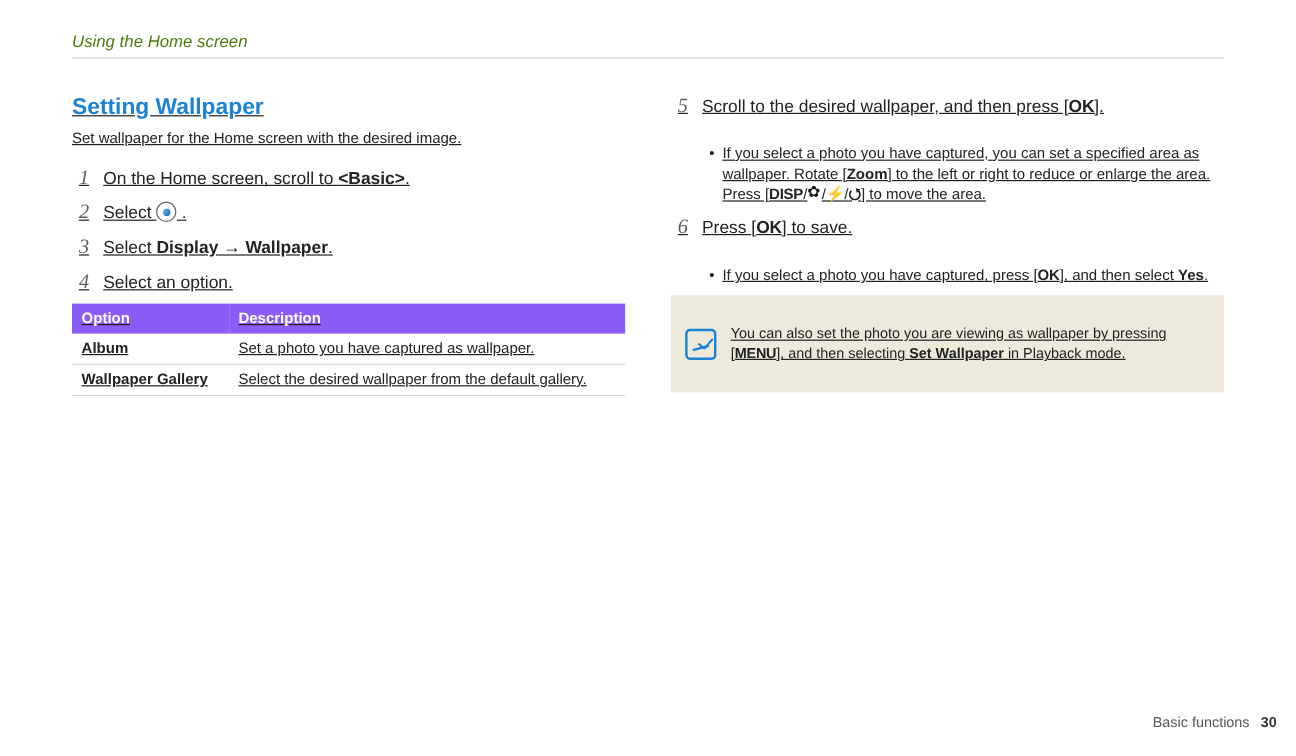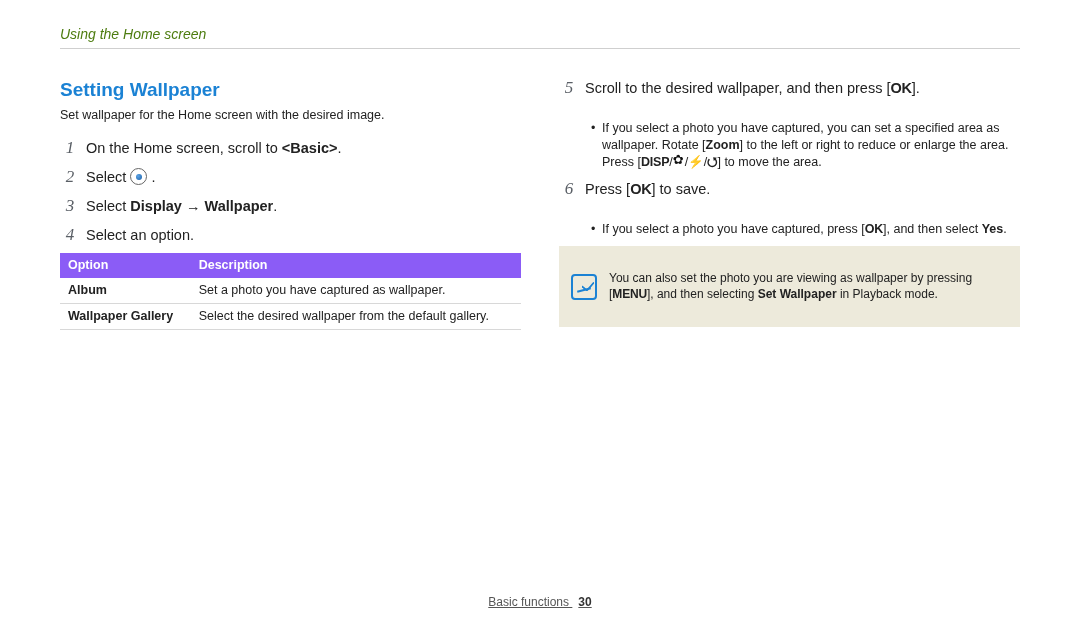--- a/index.html
+++ b/index.html
@@ -24,20 +24,21 @@
     font-size: 14px;
     font-style: italic;
     color: #4d7c0f;
     border-bottom: 1px solid #cfcfcf;
     padding-bottom: 4px;
     margin-bottom: 28px;
   }
   .columns {
     display: flex;
     gap: 38px;
+    text-decoration: underline;
   }
   .col {
     flex: 1 1 50%;
   }
   .section-title {
     color: #1b82d4;
     font-size: 19px;
     font-weight: 600;
     margin: 0 0 4px 0;
   }
@@ -162,26 +163,25 @@
     left: 11px; top: 3px;
     width: 6px; height: 10px;
     border: 2px solid #1b82d4;
     border-left: none;
     border-top: none;
     border-radius: 0 0 3px 0;
     transform: rotate(40deg);
   }
   .footer {
     position: absolute;
-    left: 0; right: 0;
+    left: 0; right: 16px;
     bottom: 20px;
-    text-align: center;
+    text-align: right;
     font-size: 12px;
     color: #555;
-    text-decoration: underline;
   }
   .footer .pg { font-weight: 600; color: #333; margin-left: 6px; }
 
   .dir-icons {
     font-family: Arial, sans-serif;
     font-weight: 700;
   }
   .flower {
     display:inline-block;
     vertical-align:-2px;

